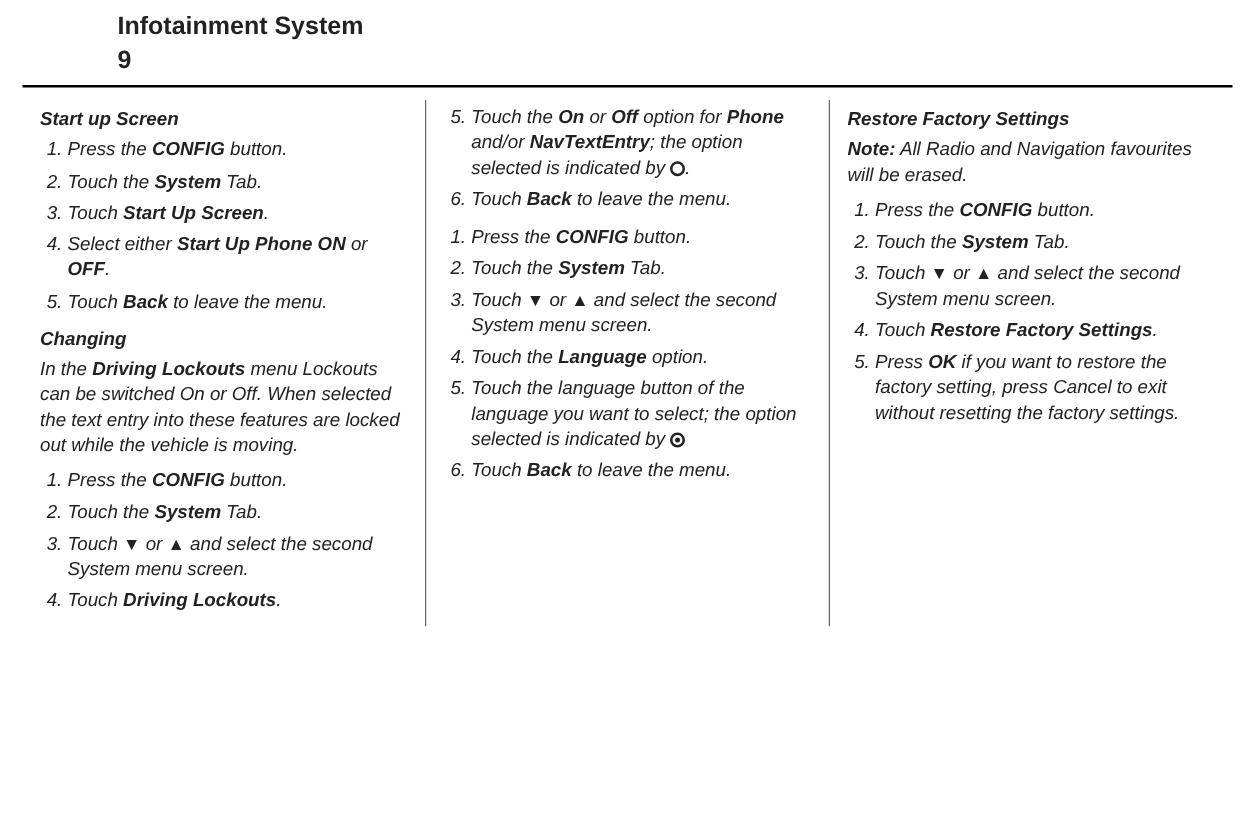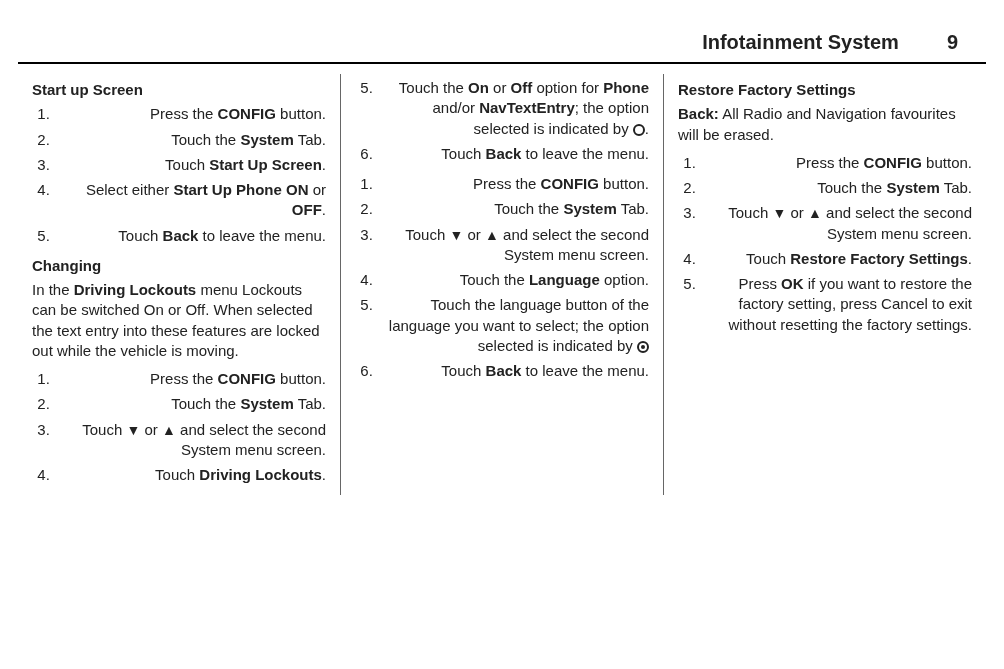--- a/index.html
+++ b/index.html
@@ -12,47 +12,49 @@
     color: #222;
     width: 1004px;
     height: 669px;
     background: #fff;
     overflow: hidden;
   }
   .header {
     display: flex;
     justify-content: flex-end;
     align-items: baseline;
-    padding: 29px 28px 6px 28px;
+    padding: 8px 28px 6px 28px;
     border-bottom: 2px solid #000;
     margin: 0 18px 10px 18px;
+    flex-direction: column;
   }
   .header .title {
     font-weight: bold;
     font-size: 20px;
   }
   .header .pagenum {
     font-weight: bold;
     font-size: 20px;
     margin-left: 48px;
   }
   .cols {
     display: flex;
     padding: 0 18px;
+    font-style: italic;
   }
   .col {
     flex: 1 1 0;
     padding: 0 14px;
   }
   .col + .col {
     border-left: 1px solid #666;
   }
   .h { font-weight: bold; margin: 6px 0 4px; }
   p { margin: 4px 0 8px; }
-  ol { margin: 4px 0 10px; padding-left: 22px; text-align: right; }
+  ol { margin: 4px 0 10px; padding-left: 22px; }
   ol li { margin-bottom: 5px; }
   .circ {
     display: inline-block;
     width: 12px; height: 12px;
     border: 2px solid #222;
     border-radius: 50%;
     position: relative;
     vertical-align: -2px;
   }
   .circ.dot::after {
@@ -106,21 +108,21 @@
         <li>Touch the <b>System</b> Tab.</li>
         <li>Touch <span class="arr">▼</span> or <span class="arr">▲</span> and select the second System menu screen.</li>
         <li>Touch the <b>Language</b> option.</li>
         <li>Touch the language button of the language you want to select; the option selected is indicated by <span class="circ dot"></span></li>
         <li>Touch <b>Back</b> to leave the menu.</li>
       </ol>
   </div>
 
   <div class="col">
     <div class="h">Restore Factory Settings</div>
-    <p><b>Back:</b> All Radio and Navigation favourites will be erased.</p>
+    <p><b>Note:</b> All Radio and Navigation favourites will be erased.</p>
     <ol>
         <li>Press the <b>CONFIG</b> button.</li>
         <li>Touch the <b>System</b> Tab.</li>
         <li>Touch <span class="arr">▼</span> or <span class="arr">▲</span> and select the second System menu screen.</li>
         <li>Touch <b>Restore Factory Settings</b>.</li>
         <li>Press <b>OK</b> if you want to restore the factory setting, press Cancel to exit without resetting the factory settings.</li>
       </ol>
   </div>
 
 </div>

